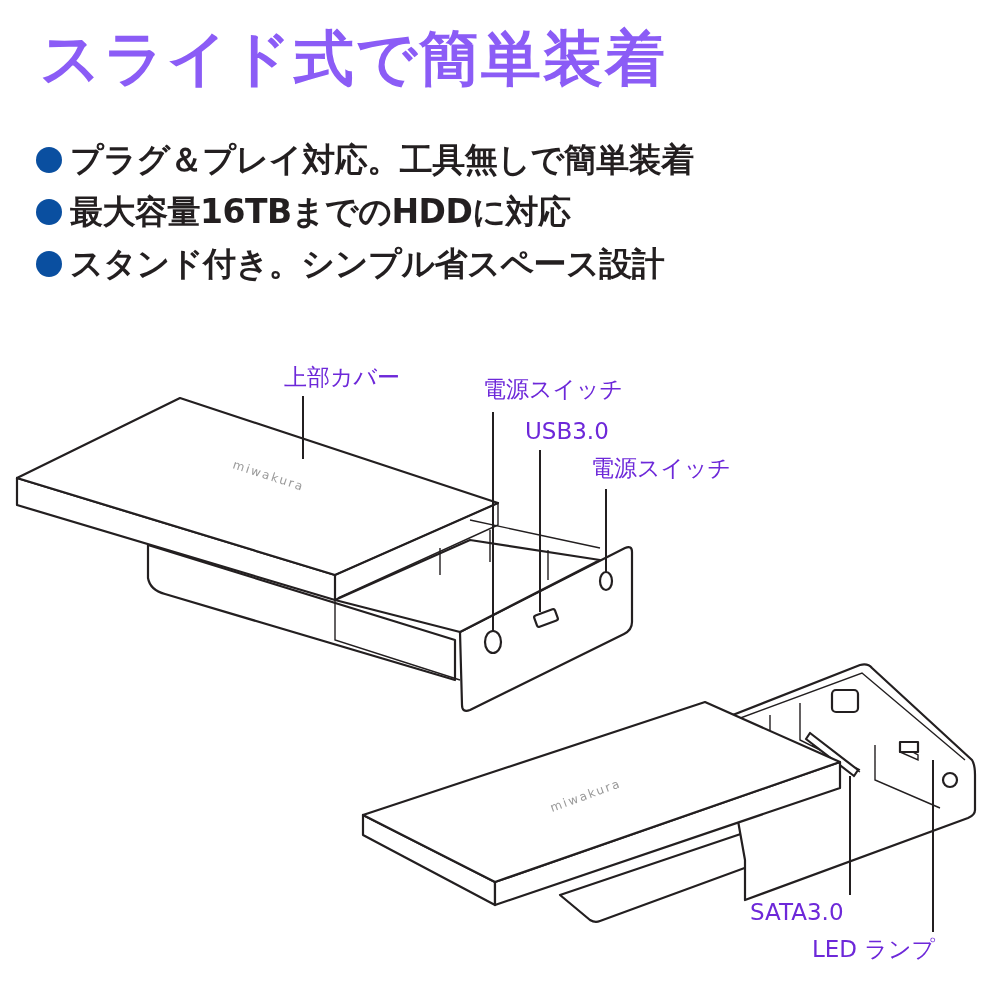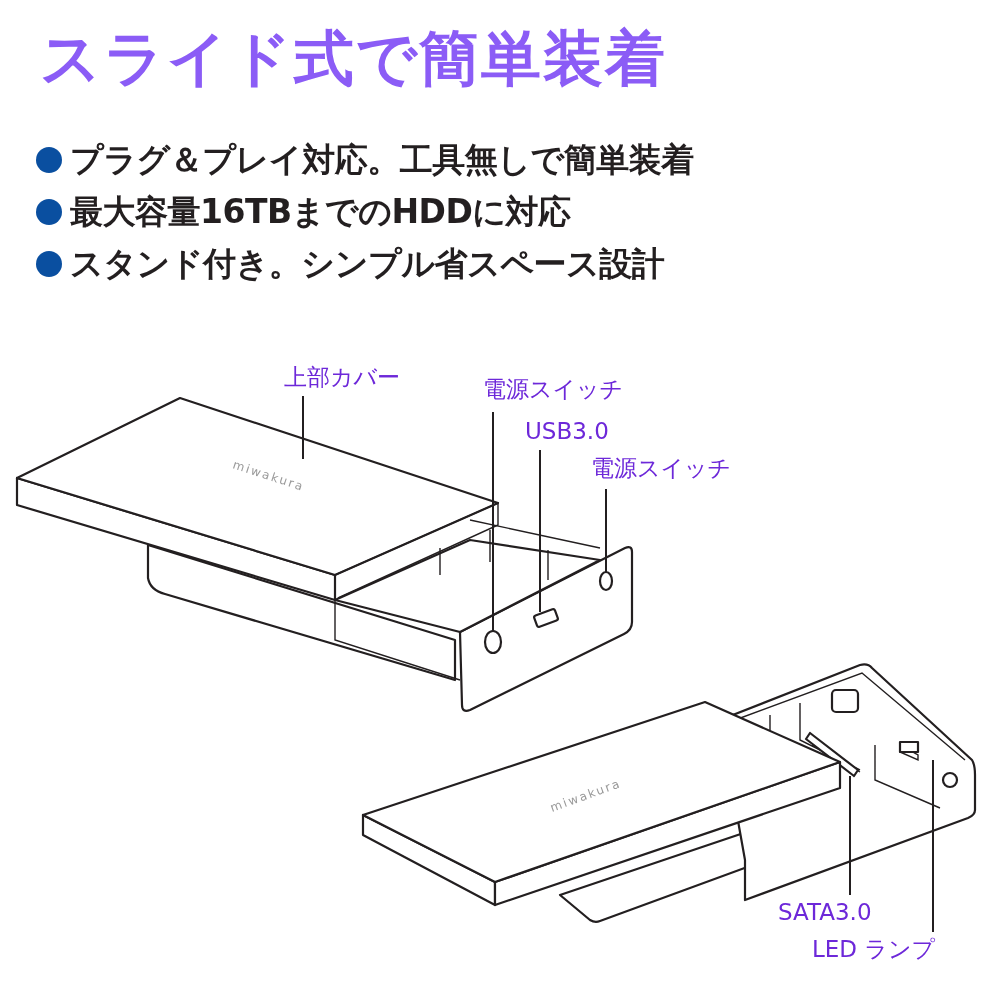--- a/index.html
+++ b/index.html
@@ -93,14 +93,14 @@
 
     <line class="leader" x1="850" y1="776" x2="850" y2="895"></line>
     <line class="leader" x1="933" y1="760" x2="933" y2="932"></line>
   </g>
 </svg>
 
 <div class="callout" style="left:284px; top:366px;">上部カバー</div>
 <div class="callout" style="left:483px; top:378px;text-align:right;">電源スイッチ</div>
 <div class="callout" style="left:525px; top:420px;">USB3.0</div>
 <div class="callout" style="left:591px; top:457px;">電源スイッチ</div>
-<div class="callout" style="left:750px; top:901px;margin-left:28px;">SATA3.0</div>
+<div class="callout" style="left:750px; top:901px;">SATA3.0</div>
 <div class="callout" style="left:812px; top:938px;">LED ランプ</div>
 
 </body></html>

